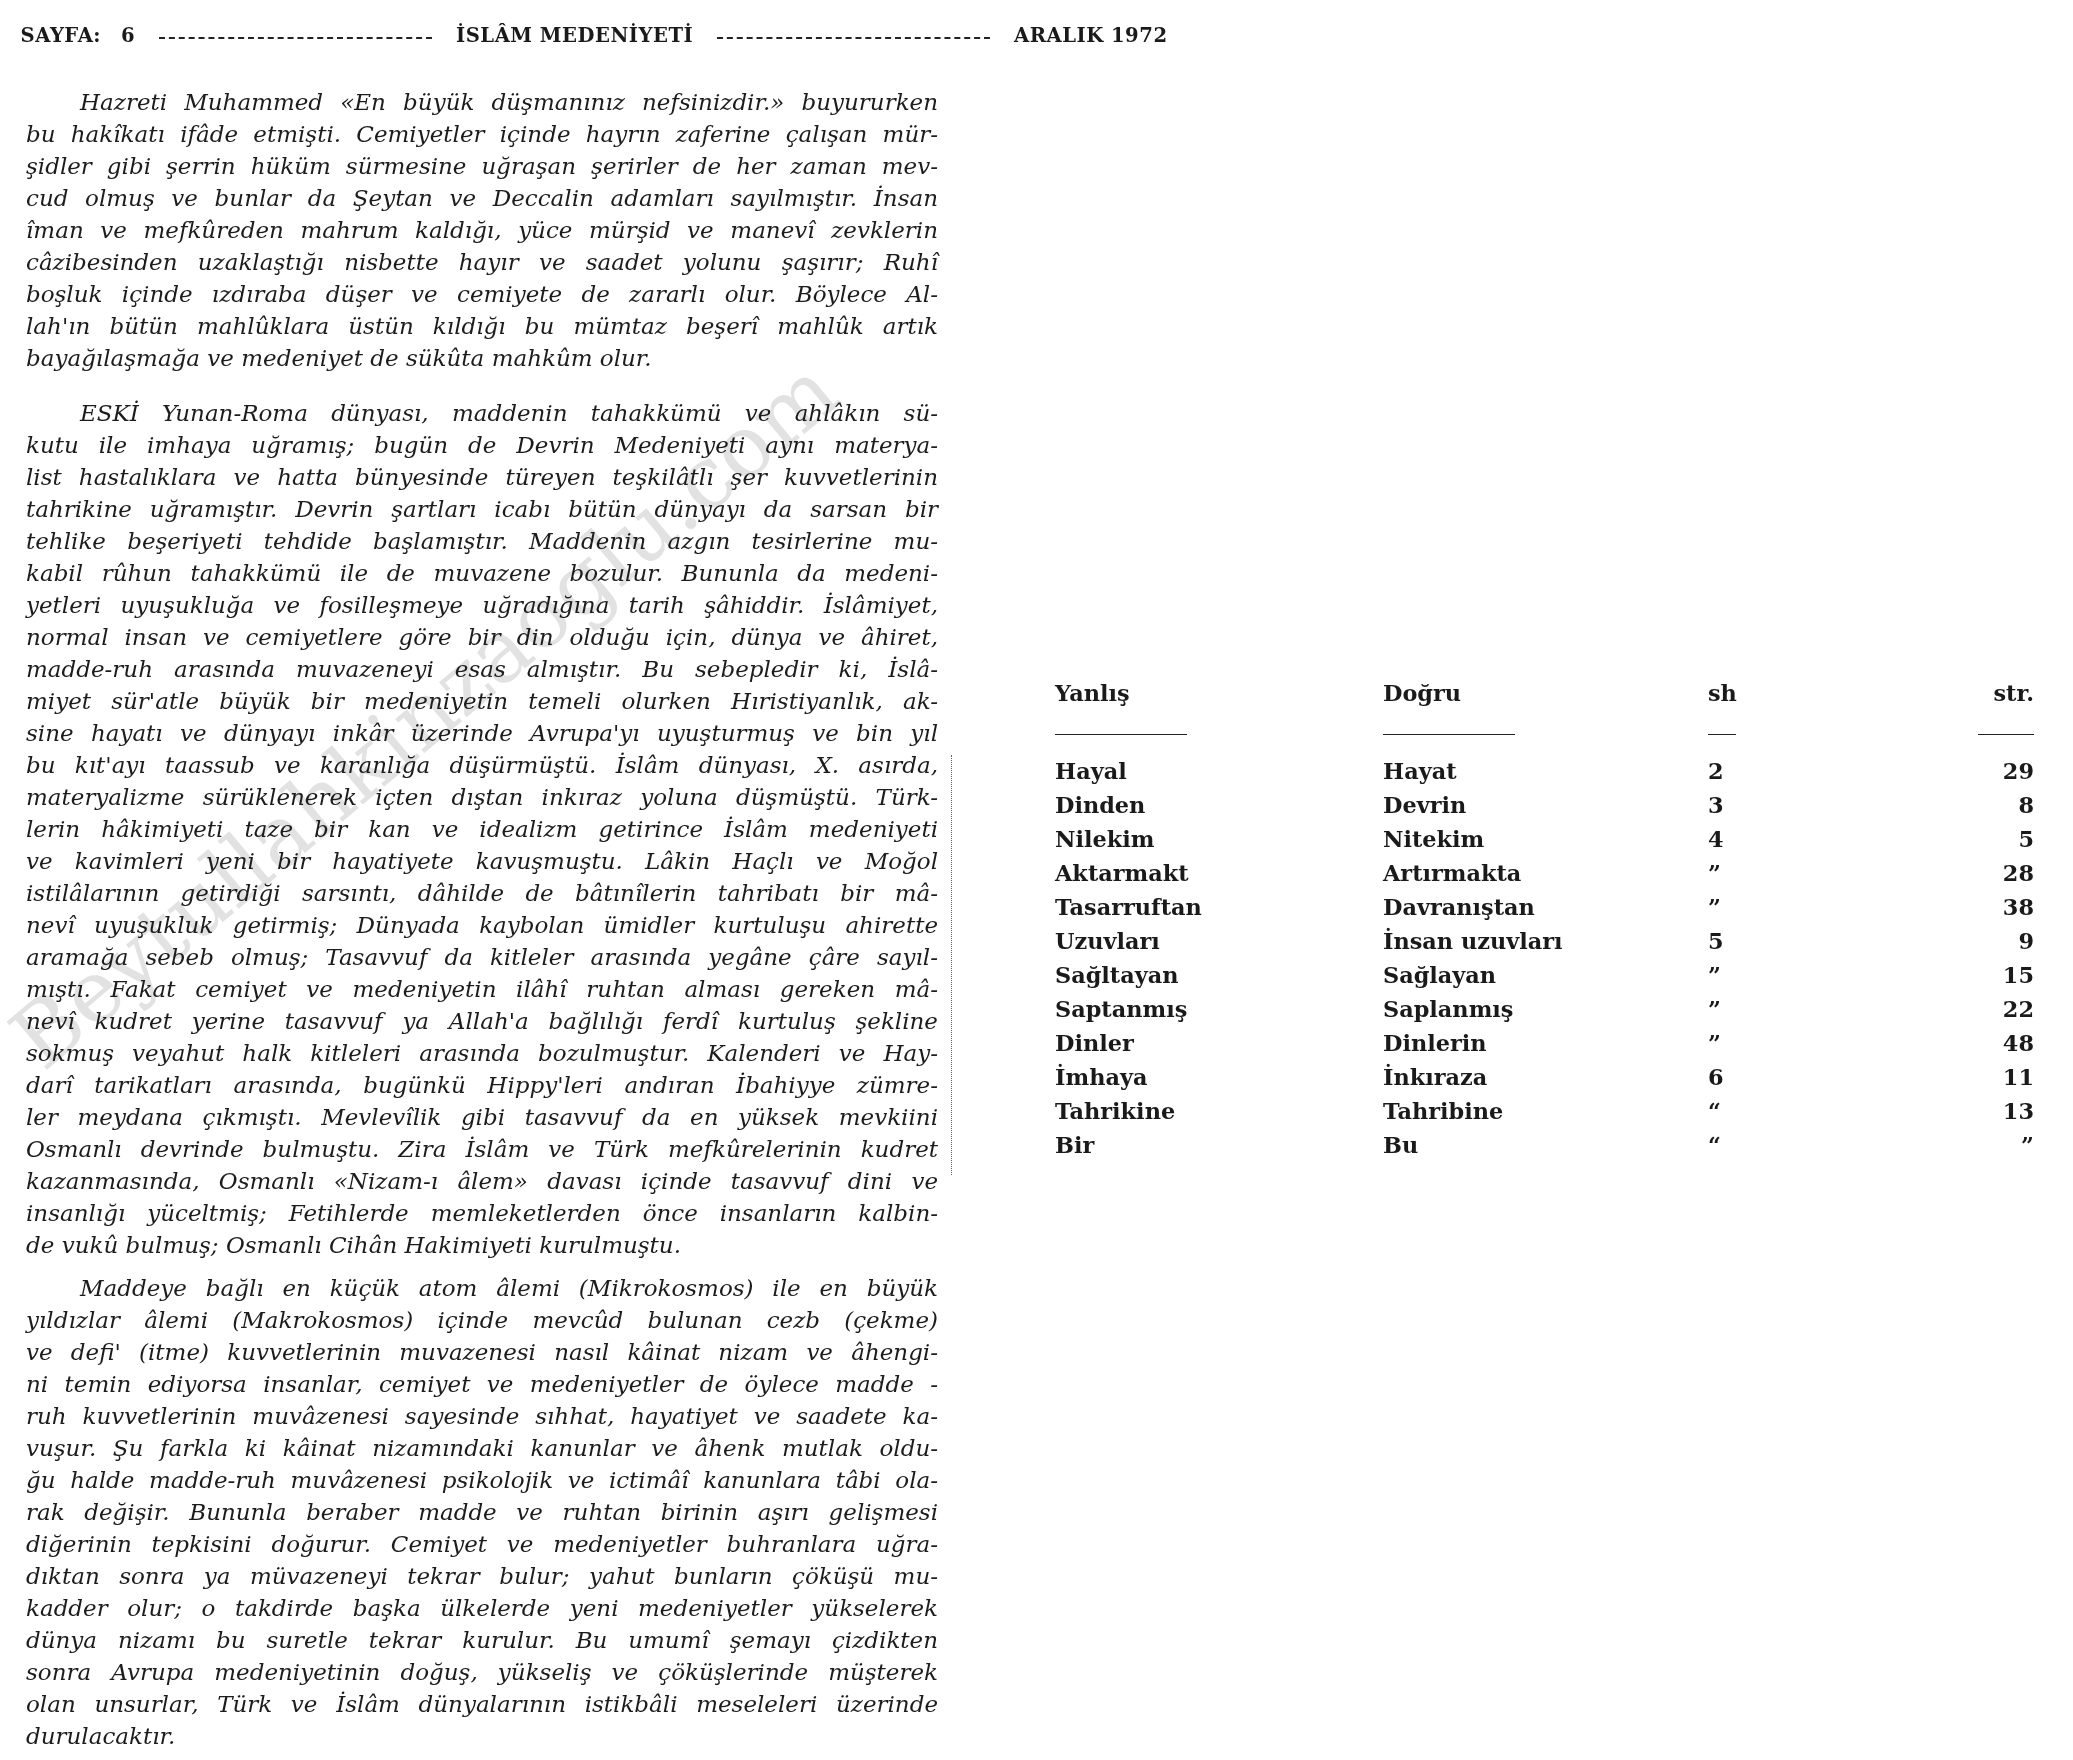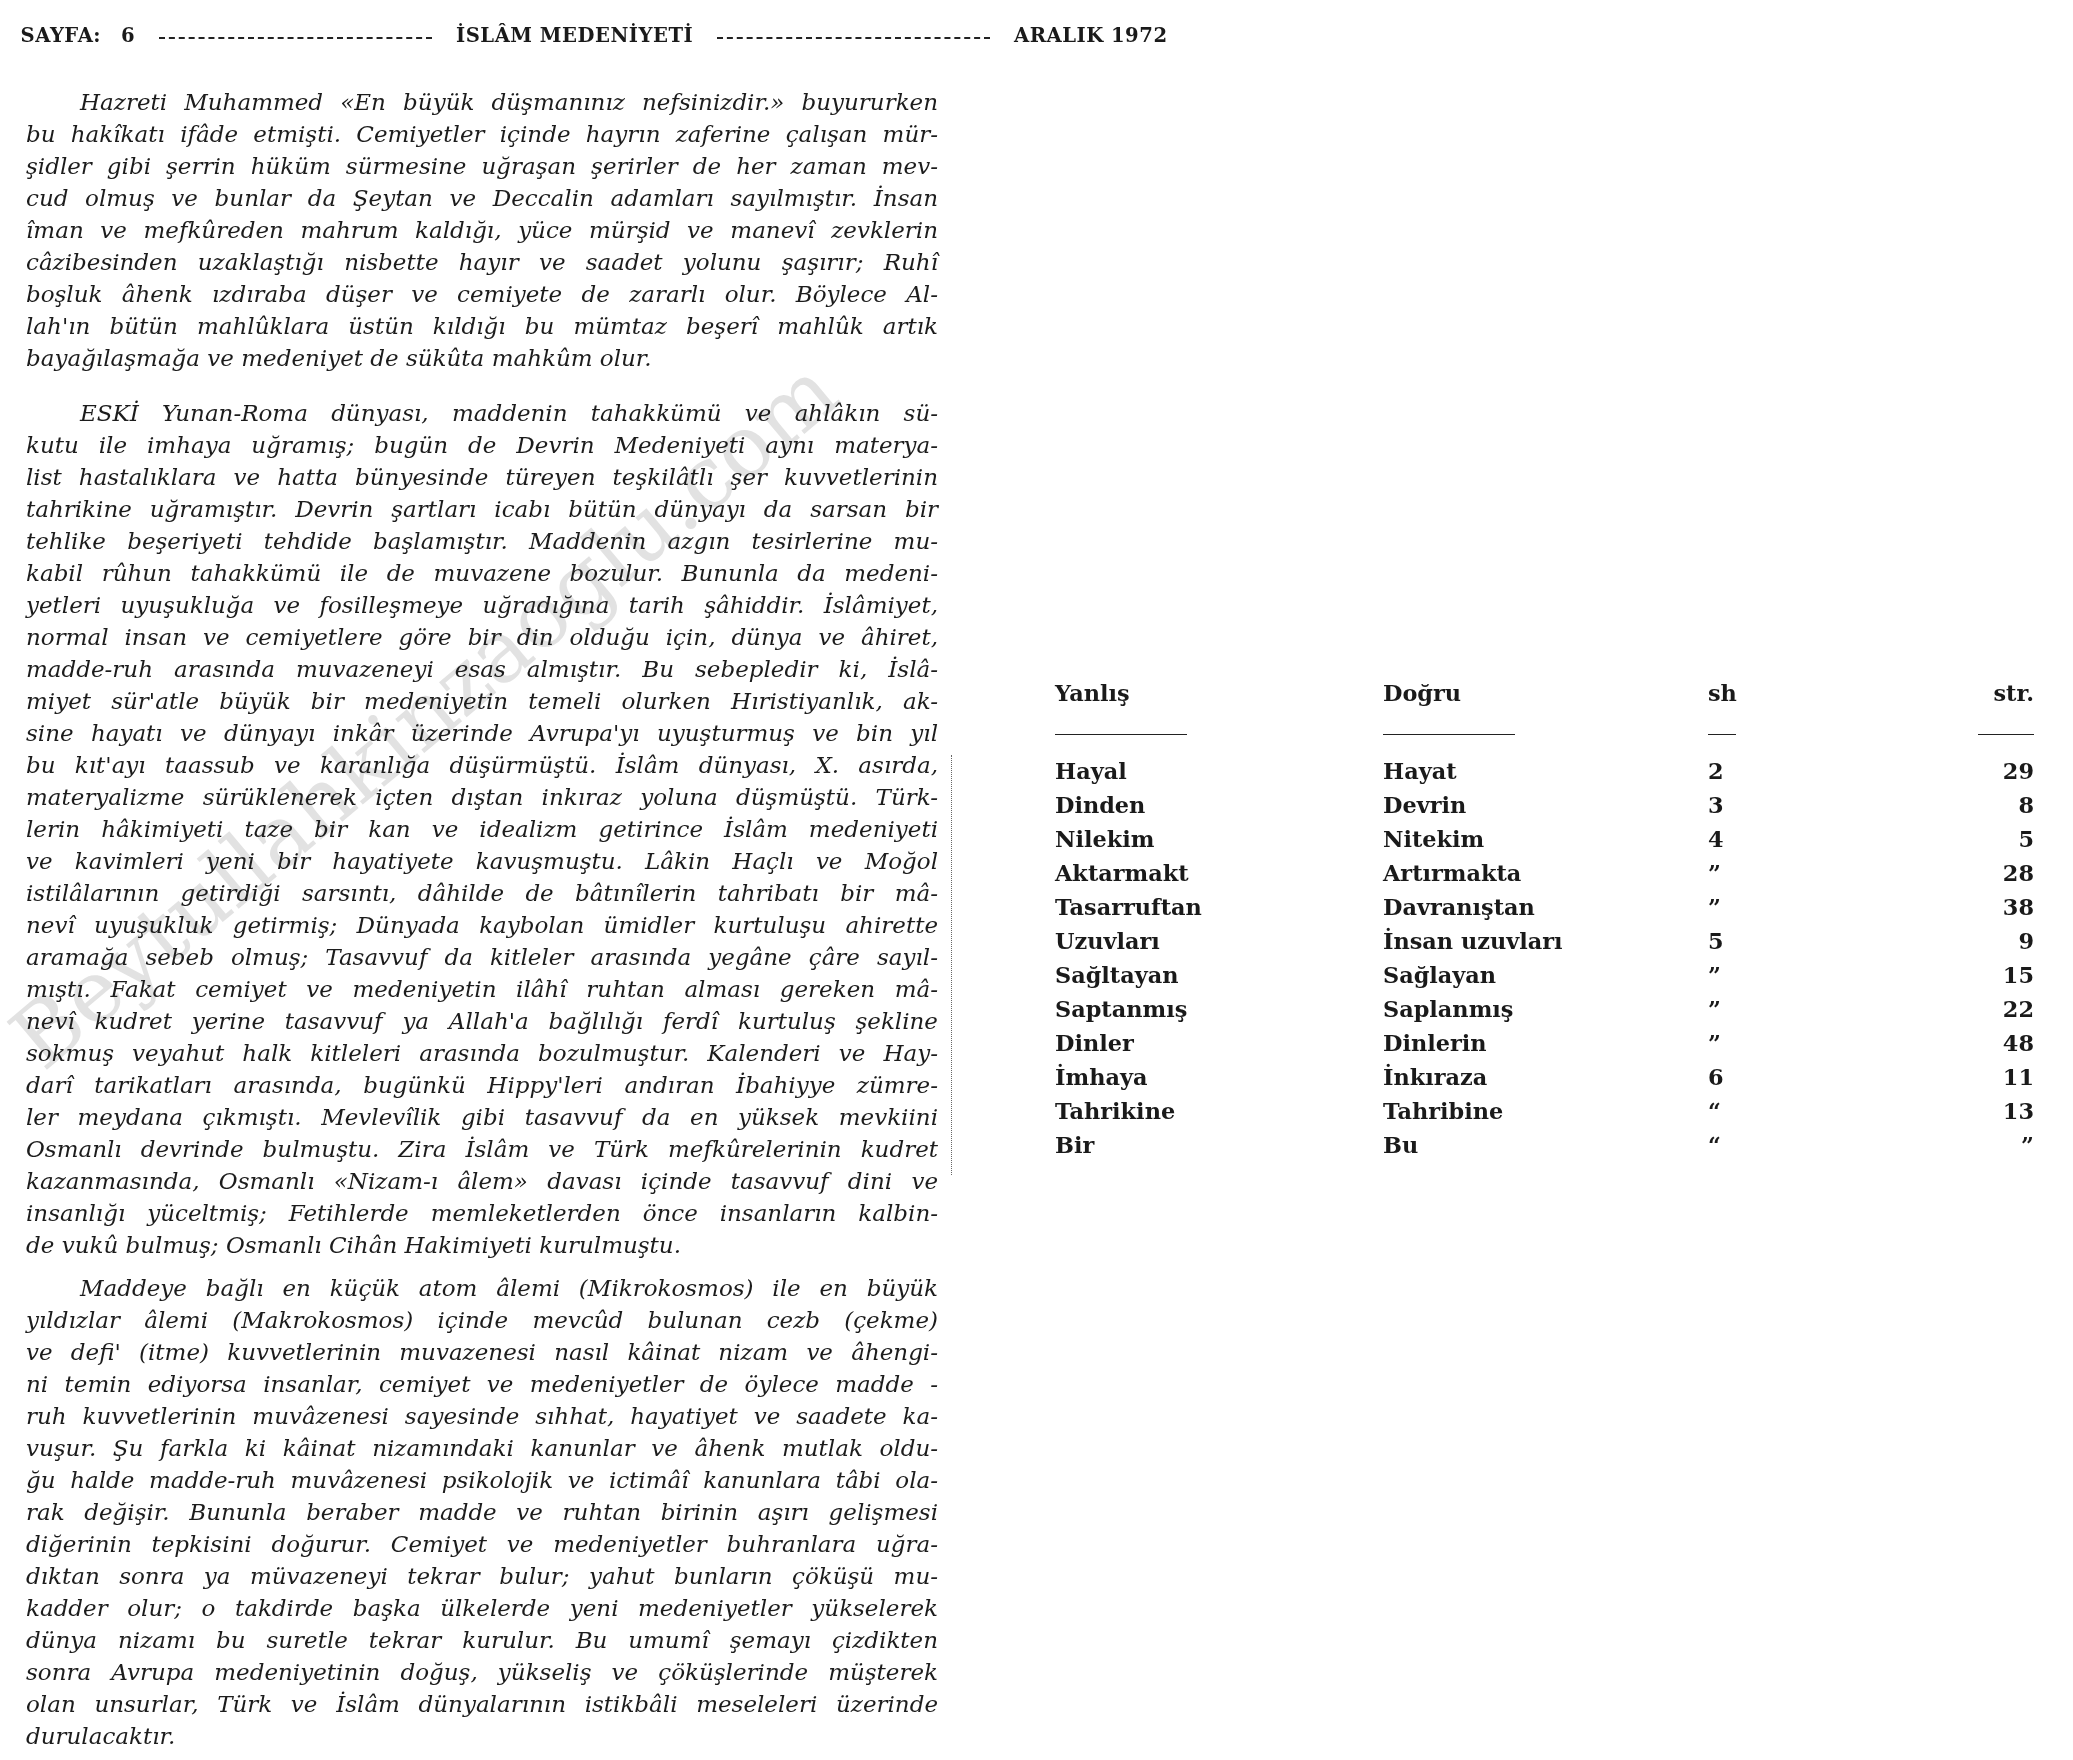--- a/index.html
+++ b/index.html
@@ -57,21 +57,21 @@
 <div class="watermark">Beytullahkinzaoglu.com</div>
 
 <div class="col-left" id="article">
     <p style="text-indent: 0px;">
       <span class="line indent">Hazreti Muhammed «En büyük düşmanınız nefsinizdir.» buyururken</span>
       <span class="line">bu hakîkatı ifâde etmişti. Cemiyetler içinde hayrın zaferine çalışan mür-</span>
       <span class="line">şidler gibi şerrin hüküm sürmesine uğraşan şerirler de her zaman mev-</span>
       <span class="line">cud olmuş ve bunlar da Şeytan ve Deccalin adamları sayılmıştır. İnsan</span>
       <span class="line">îman ve mefkûreden mahrum kaldığı, yüce mürşid ve manevî zevklerin</span>
       <span class="line">câzibesinden uzaklaştığı nisbette hayır ve saadet yolunu şaşırır; Ruhî</span>
-      <span class="line">boşluk âhenk ızdıraba düşer ve cemiyete de zararlı olur. Böylece Al-</span>
+      <span class="line">boşluk içinde ızdıraba düşer ve cemiyete de zararlı olur. Böylece Al-</span>
       <span class="line">lah'ın bütün mahlûklara üstün kıldığı bu mümtaz beşerî mahlûk artık</span>
       <span class="line last">bayağılaşmağa ve medeniyet de sükûta mahkûm olur.</span>
     </p>
     <p style="text-indent: 0px; margin-top: 23px;">
       <span class="line indent">ESKİ Yunan-Roma dünyası, maddenin tahakkümü ve ahlâkın sü-</span>
       <span class="line">kutu ile imhaya uğramış; bugün de Devrin Medeniyeti aynı materya-</span>
       <span class="line">list hastalıklara ve hatta bünyesinde türeyen teşkilâtlı şer kuvvetlerinin</span>
       <span class="line">tahrikine uğramıştır. Devrin şartları icabı bütün dünyayı da sarsan bir</span>
       <span class="line">tehlike beşeriyeti tehdide başlamıştır. Maddenin azgın tesirlerine mu-</span>
       <span class="line">kabil rûhun tahakkümü ile de muvazene bozulur. Bununla da medeni-</span>

